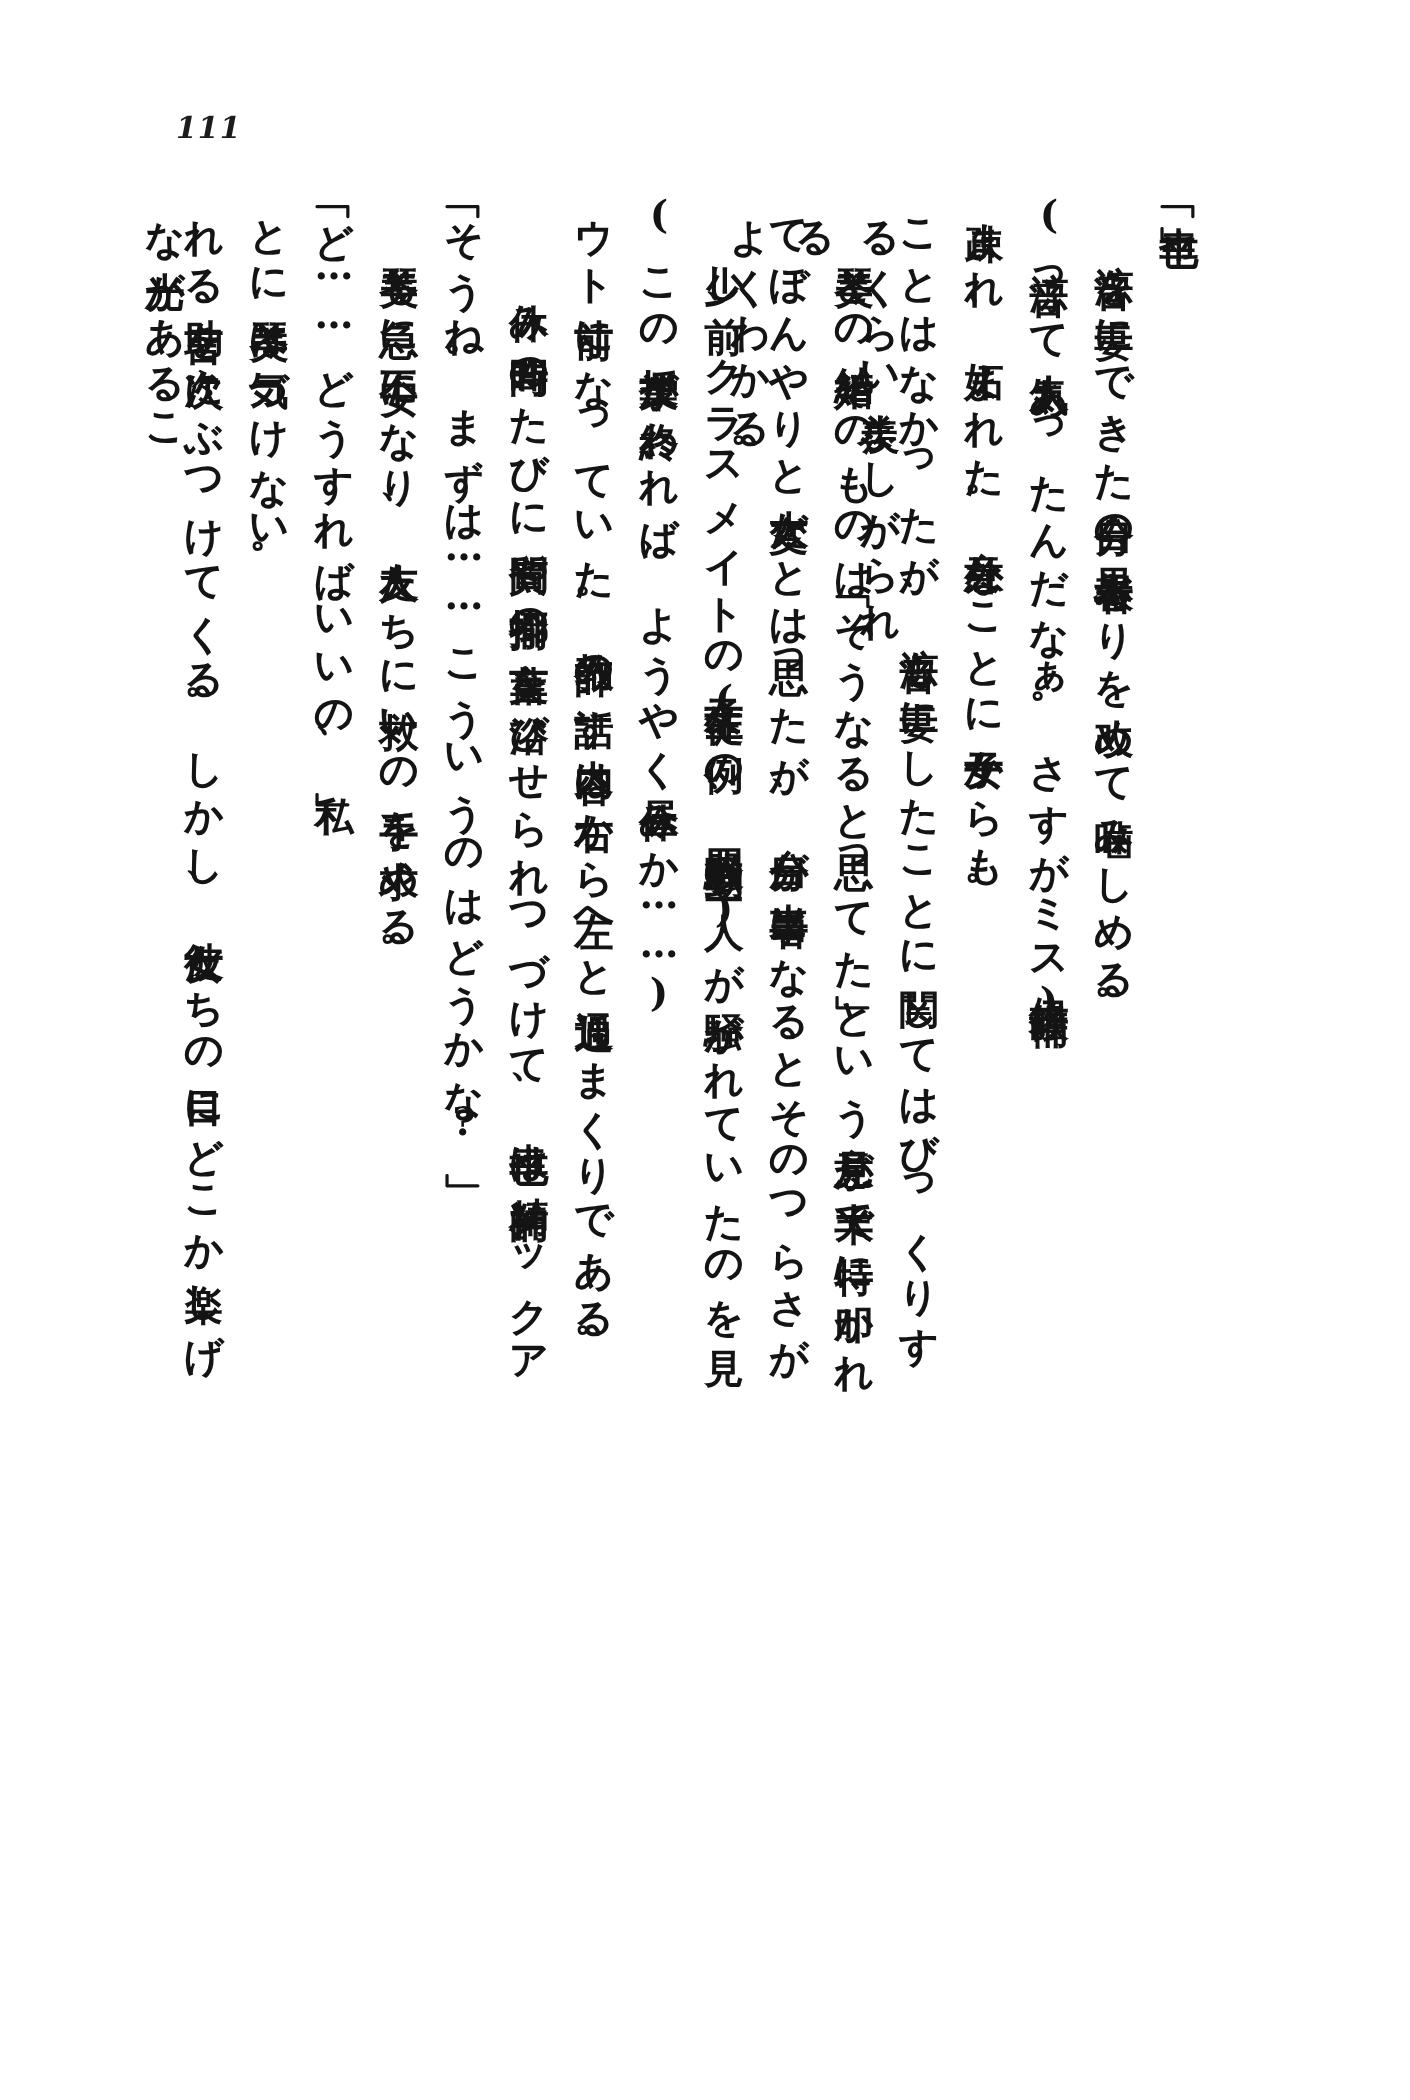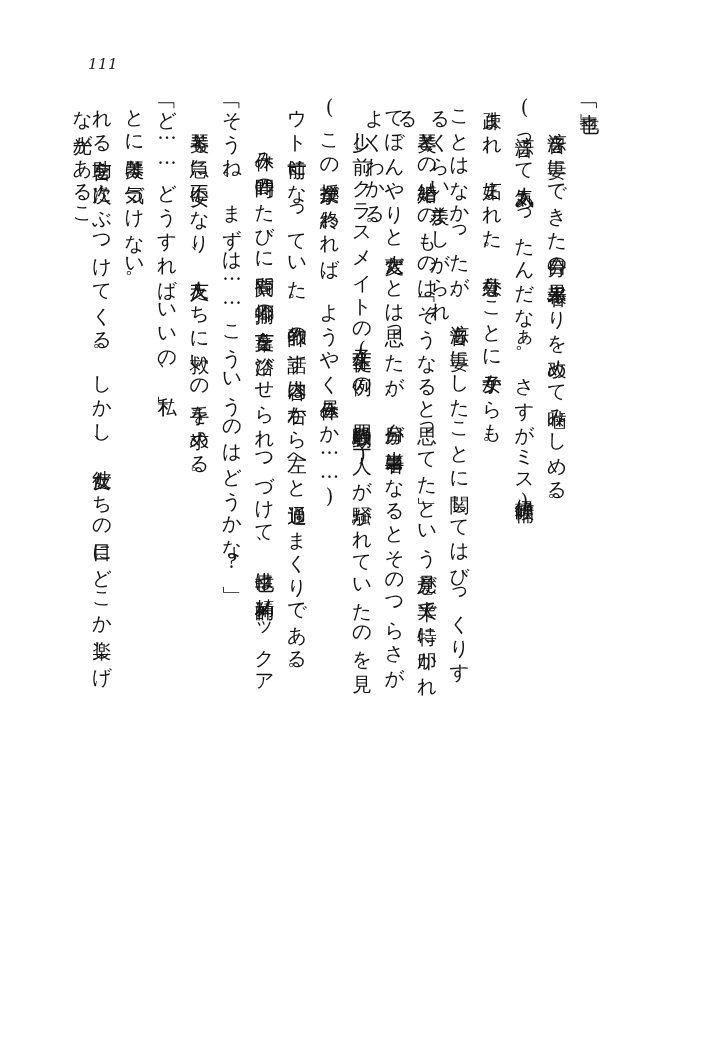--- a/index.html
+++ b/index.html
@@ -13,20 +13,21 @@
     font-family: "DejaVu Serif", "Liberation Serif", serif;
     color: #1a1a1a;
     position: relative;
     overflow: hidden;
   }
   .page {
     position: absolute;
     left: 0; top: 0;
     width: 705px;
     height: 796px;
+    font-weight: bold;
   }
   .page-number {
     position: absolute;
     left: 88px;
     top: 55px;
     font-size: 15px;
     font-style: italic;
     font-family: "DejaVu Serif", "Liberation Serif", serif;
     letter-spacing: 0.5px;
     color: #1c1c1c;

